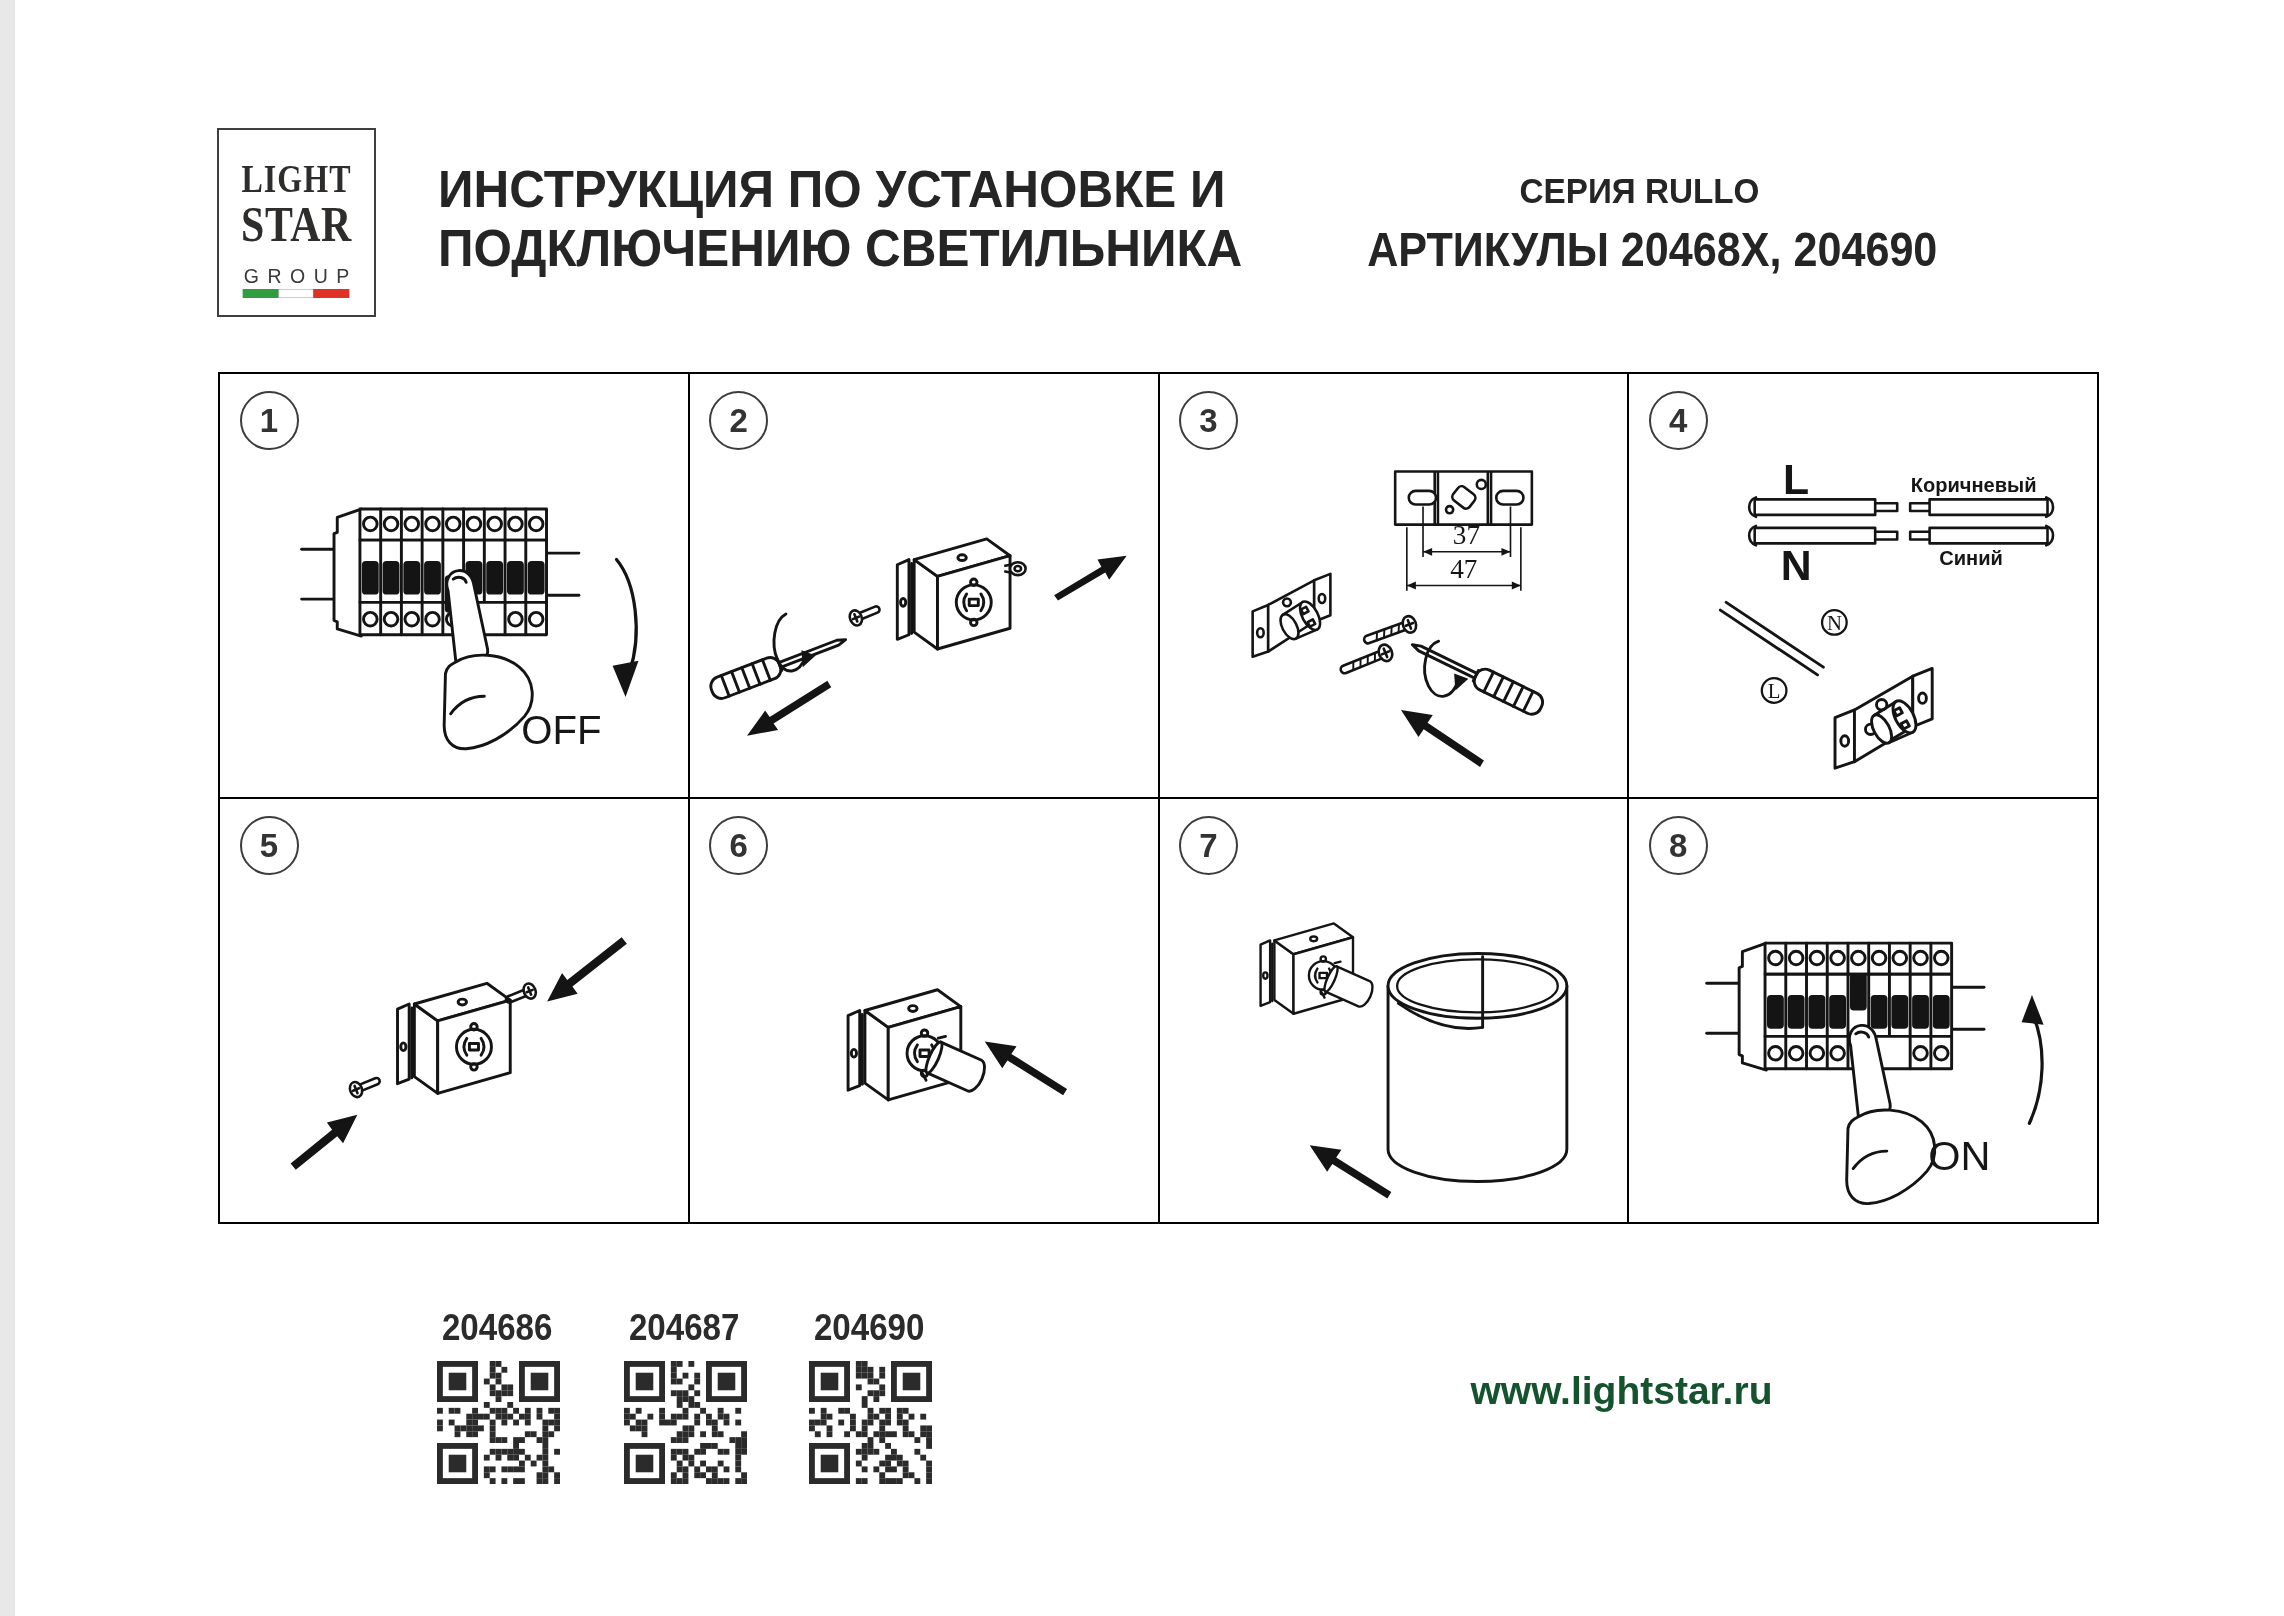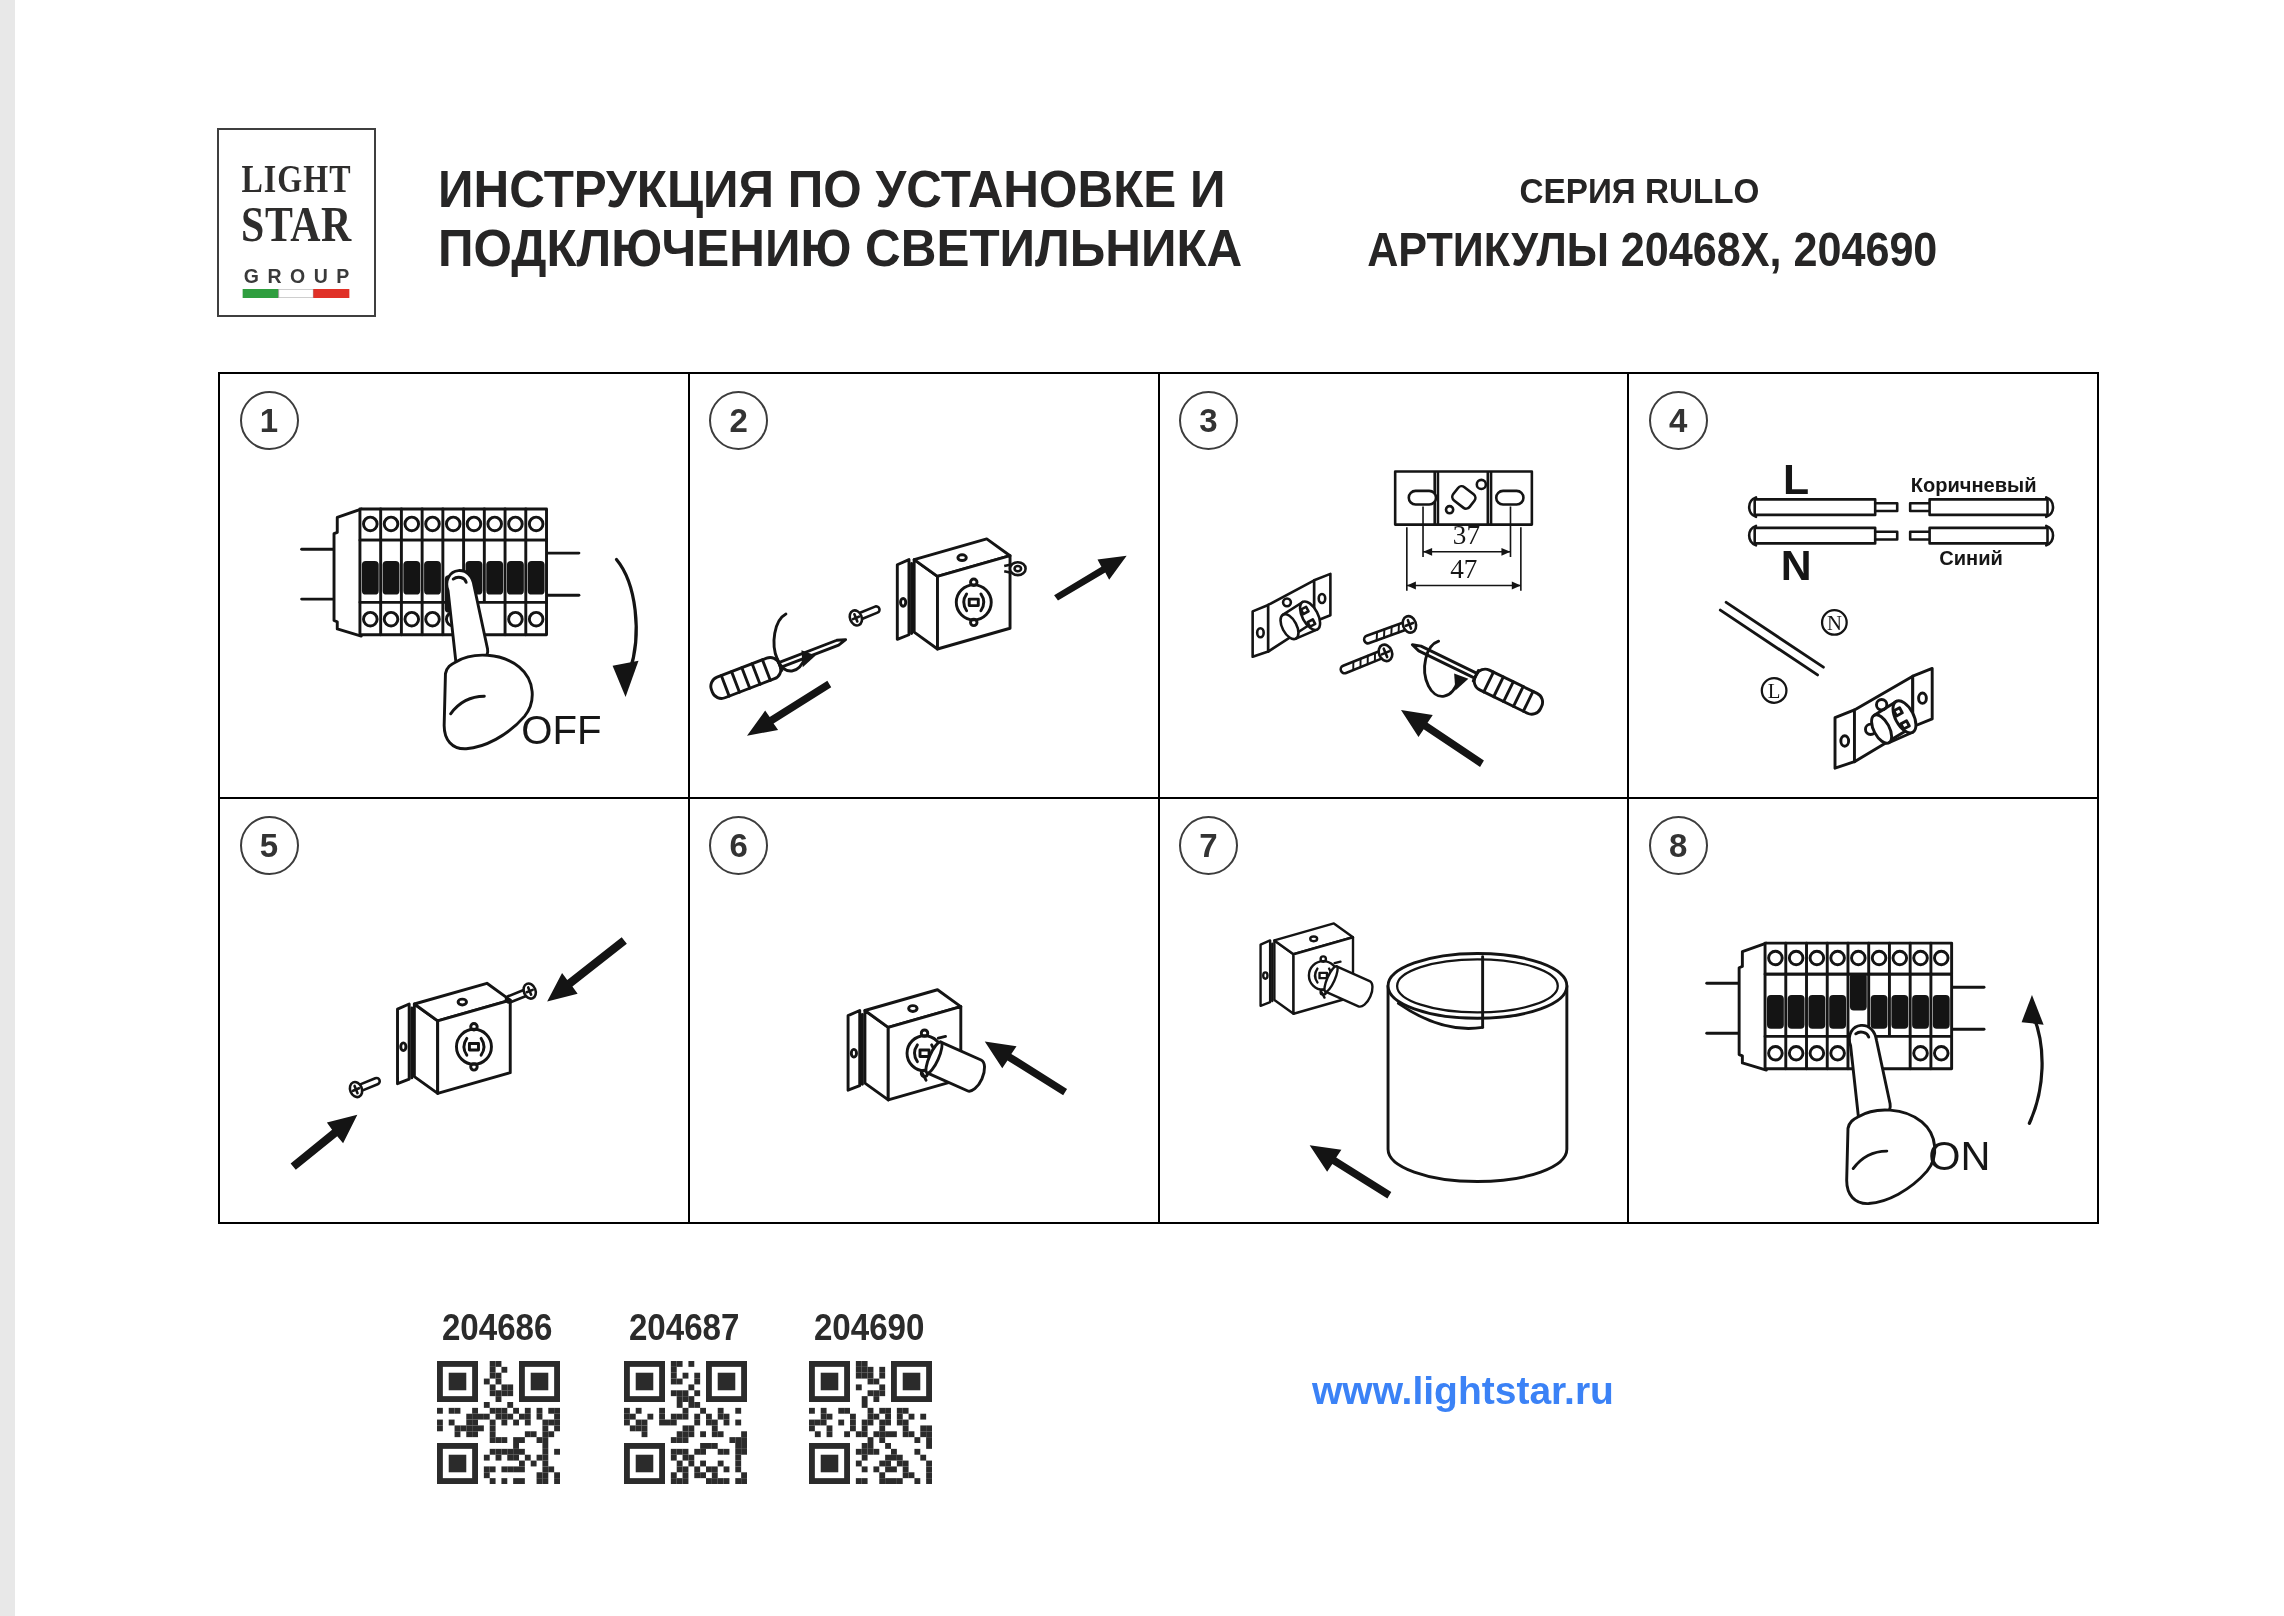--- a/index.html
+++ b/index.html
@@ -3,39 +3,39 @@
 <meta charset="utf-8">
 <style>
   html,body{margin:0;padding:0;background:#e8e8e8;}
   #page{position:relative;width:2284px;height:1616px;background:#ffffff;overflow:hidden;
         font-family:"Liberation Sans",sans-serif;color:#161616;margin-left:15px;}
   
   #logo-box{position:absolute;left:202px;top:128px;width:155px;height:185px;border:2px solid #3f3f3f;background:#fff;}
   .logo-line{position:absolute;width:100%;text-align:center;font-family:"Liberation Serif",serif;font-weight:bold;color:#2e2d2c;transform:scaleX(.82);transform-origin:center;white-space:nowrap;}
   #logo-light{top:26px;font-size:39px;letter-spacing:1.3px;}
   #logo-star{top:65px;font-size:51px;letter-spacing:0.7px;}
-  #logo-group{position:absolute;top:135px;width:100%;text-align:center;font-size:19.5px;font-weight:700;letter-spacing:8.5px;text-indent:8.5px;color:#3a3a3a;white-space:nowrap;}
+  #logo-group{position:absolute;top:135px;width:100%;text-align:center;font-size:19.5px;font-weight:400;letter-spacing:8.5px;text-indent:8.5px;color:#3a3a3a;white-space:nowrap;}
   #logo-flag{position:absolute;left:23.4px;top:159px;width:108px;height:9px;}
   #page-title{position:absolute;left:423px;top:160px;font-size:52px;line-height:59px;font-weight:bold;color:#262525;transform:scaleX(.95);transform-origin:left top;white-space:nowrap;}
   #series-line{position:absolute;left:1315px;top:171px;width:619px;text-align:center;font-size:35px;font-weight:bold;color:#262525;transform:scaleX(.95);white-space:nowrap;}
   #articles-line{position:absolute;left:1315px;top:221px;width:619px;text-align:center;font-size:49px;font-weight:bold;color:#262525;transform:scaleX(.88);white-space:nowrap;}
   
   #steps-grid{position:absolute;left:203px;top:372px;width:1879px;height:850px;
               display:grid;grid-template-columns:repeat(4,1fr);grid-template-rows:repeat(2,1fr);
               border-left:2px solid #000;border-top:2px solid #000;}
   .cell{position:relative;border-right:2px solid #000;border-bottom:2px solid #000;overflow:hidden;}
   .badge{position:absolute;left:19.5px;top:17px;width:55px;height:55px;border:2.3px solid #3c3c3c;border-radius:50%;
          display:flex;align-items:center;justify-content:center;font-size:33px;font-weight:bold;color:#333;}
   .art{position:absolute;left:0;top:0;width:100%;height:100%;}
   .art text{font-family:"Liberation Sans",sans-serif;fill:#161616;}
   .art .dimtxt, .art .circtxt{font-family:"Liberation Serif",serif;}
   
   .qr-item{position:absolute;top:1308px;width:123px;}
   .qr-num{font-size:36px;font-weight:bold;line-height:39px;margin-bottom:14.3px;transform:scaleX(.92);color:#2b2b2b;white-space:nowrap;}
-  #website{position:absolute;left:1297px;top:1369px;width:521px;text-align:left;font-size:39px;font-weight:bold;color:#3b82f6;}
+  #website{position:absolute;left:1346px;top:1369px;width:521px;text-align:center;font-size:39px;font-weight:bold;color:#14532d;}
 </style>
 </head>
 <body>
 
 <div id="page">
 
   <svg width="0" height="0" style="position:absolute" aria-hidden="true">
     <defs>
       <g id="breaker" fill="none" stroke="#141414" stroke-width="4.5" stroke-linejoin="round" stroke-linecap="round">
         <line x1="126" y1="270" x2="178" y2="270"></line>

